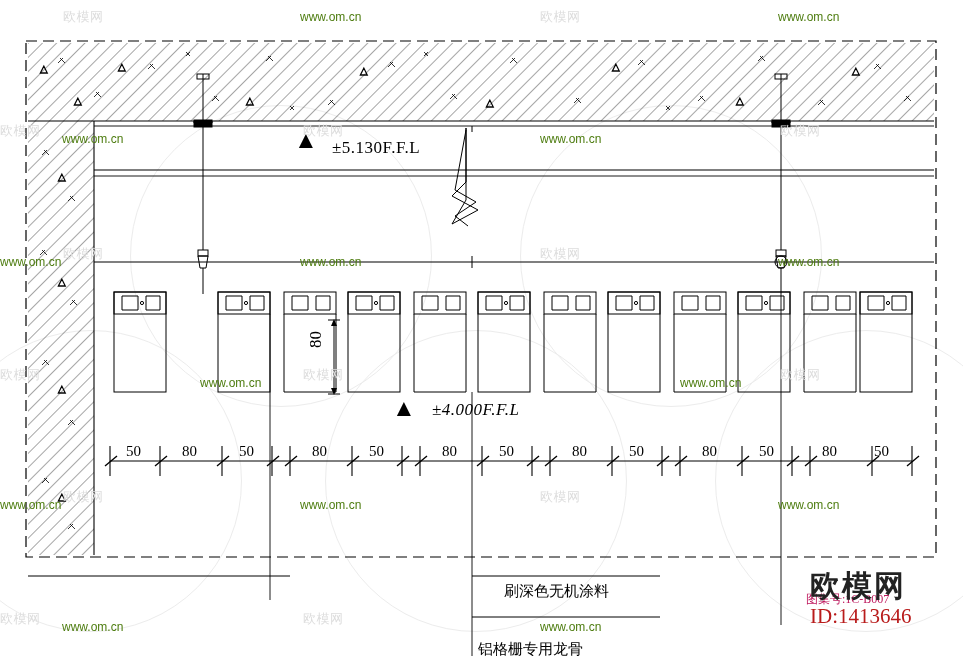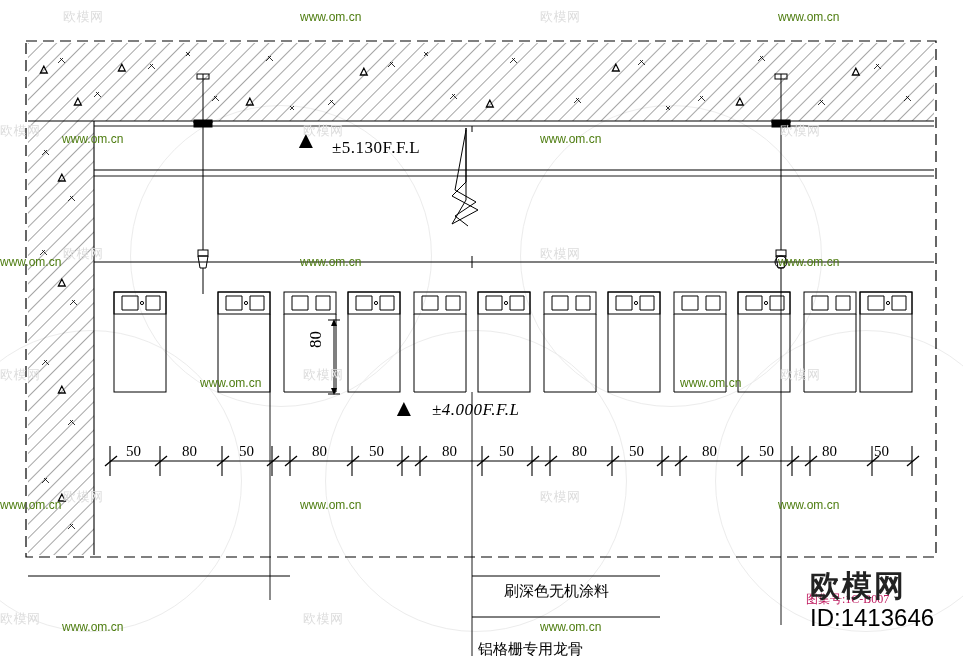--- a/index.html
+++ b/index.html
@@ -75,23 +75,23 @@
     position: absolute;
     font-size: 30px;
     font-weight: bold;
     color: #222;
     letter-spacing: 2px;
     font-family: "Liberation Sans", sans-serif;
     white-space: nowrap;
   }
   .brand-id {
     position: absolute;
-    font-size: 24px;
-    color: #000000;
-    font-family: Liberation Sans, sans-serif;
+    font-size: 21px;
+    color: #b91c1c;
+    font-family: Liberation Serif, serif;
     white-space: nowrap;
   }
   .code-text {
     position: absolute;
     font-size: 12px;
     color: #be185d;
     font-family: "Liberation Serif", serif;
     white-space: nowrap;
   }
   svg { display:block; }

